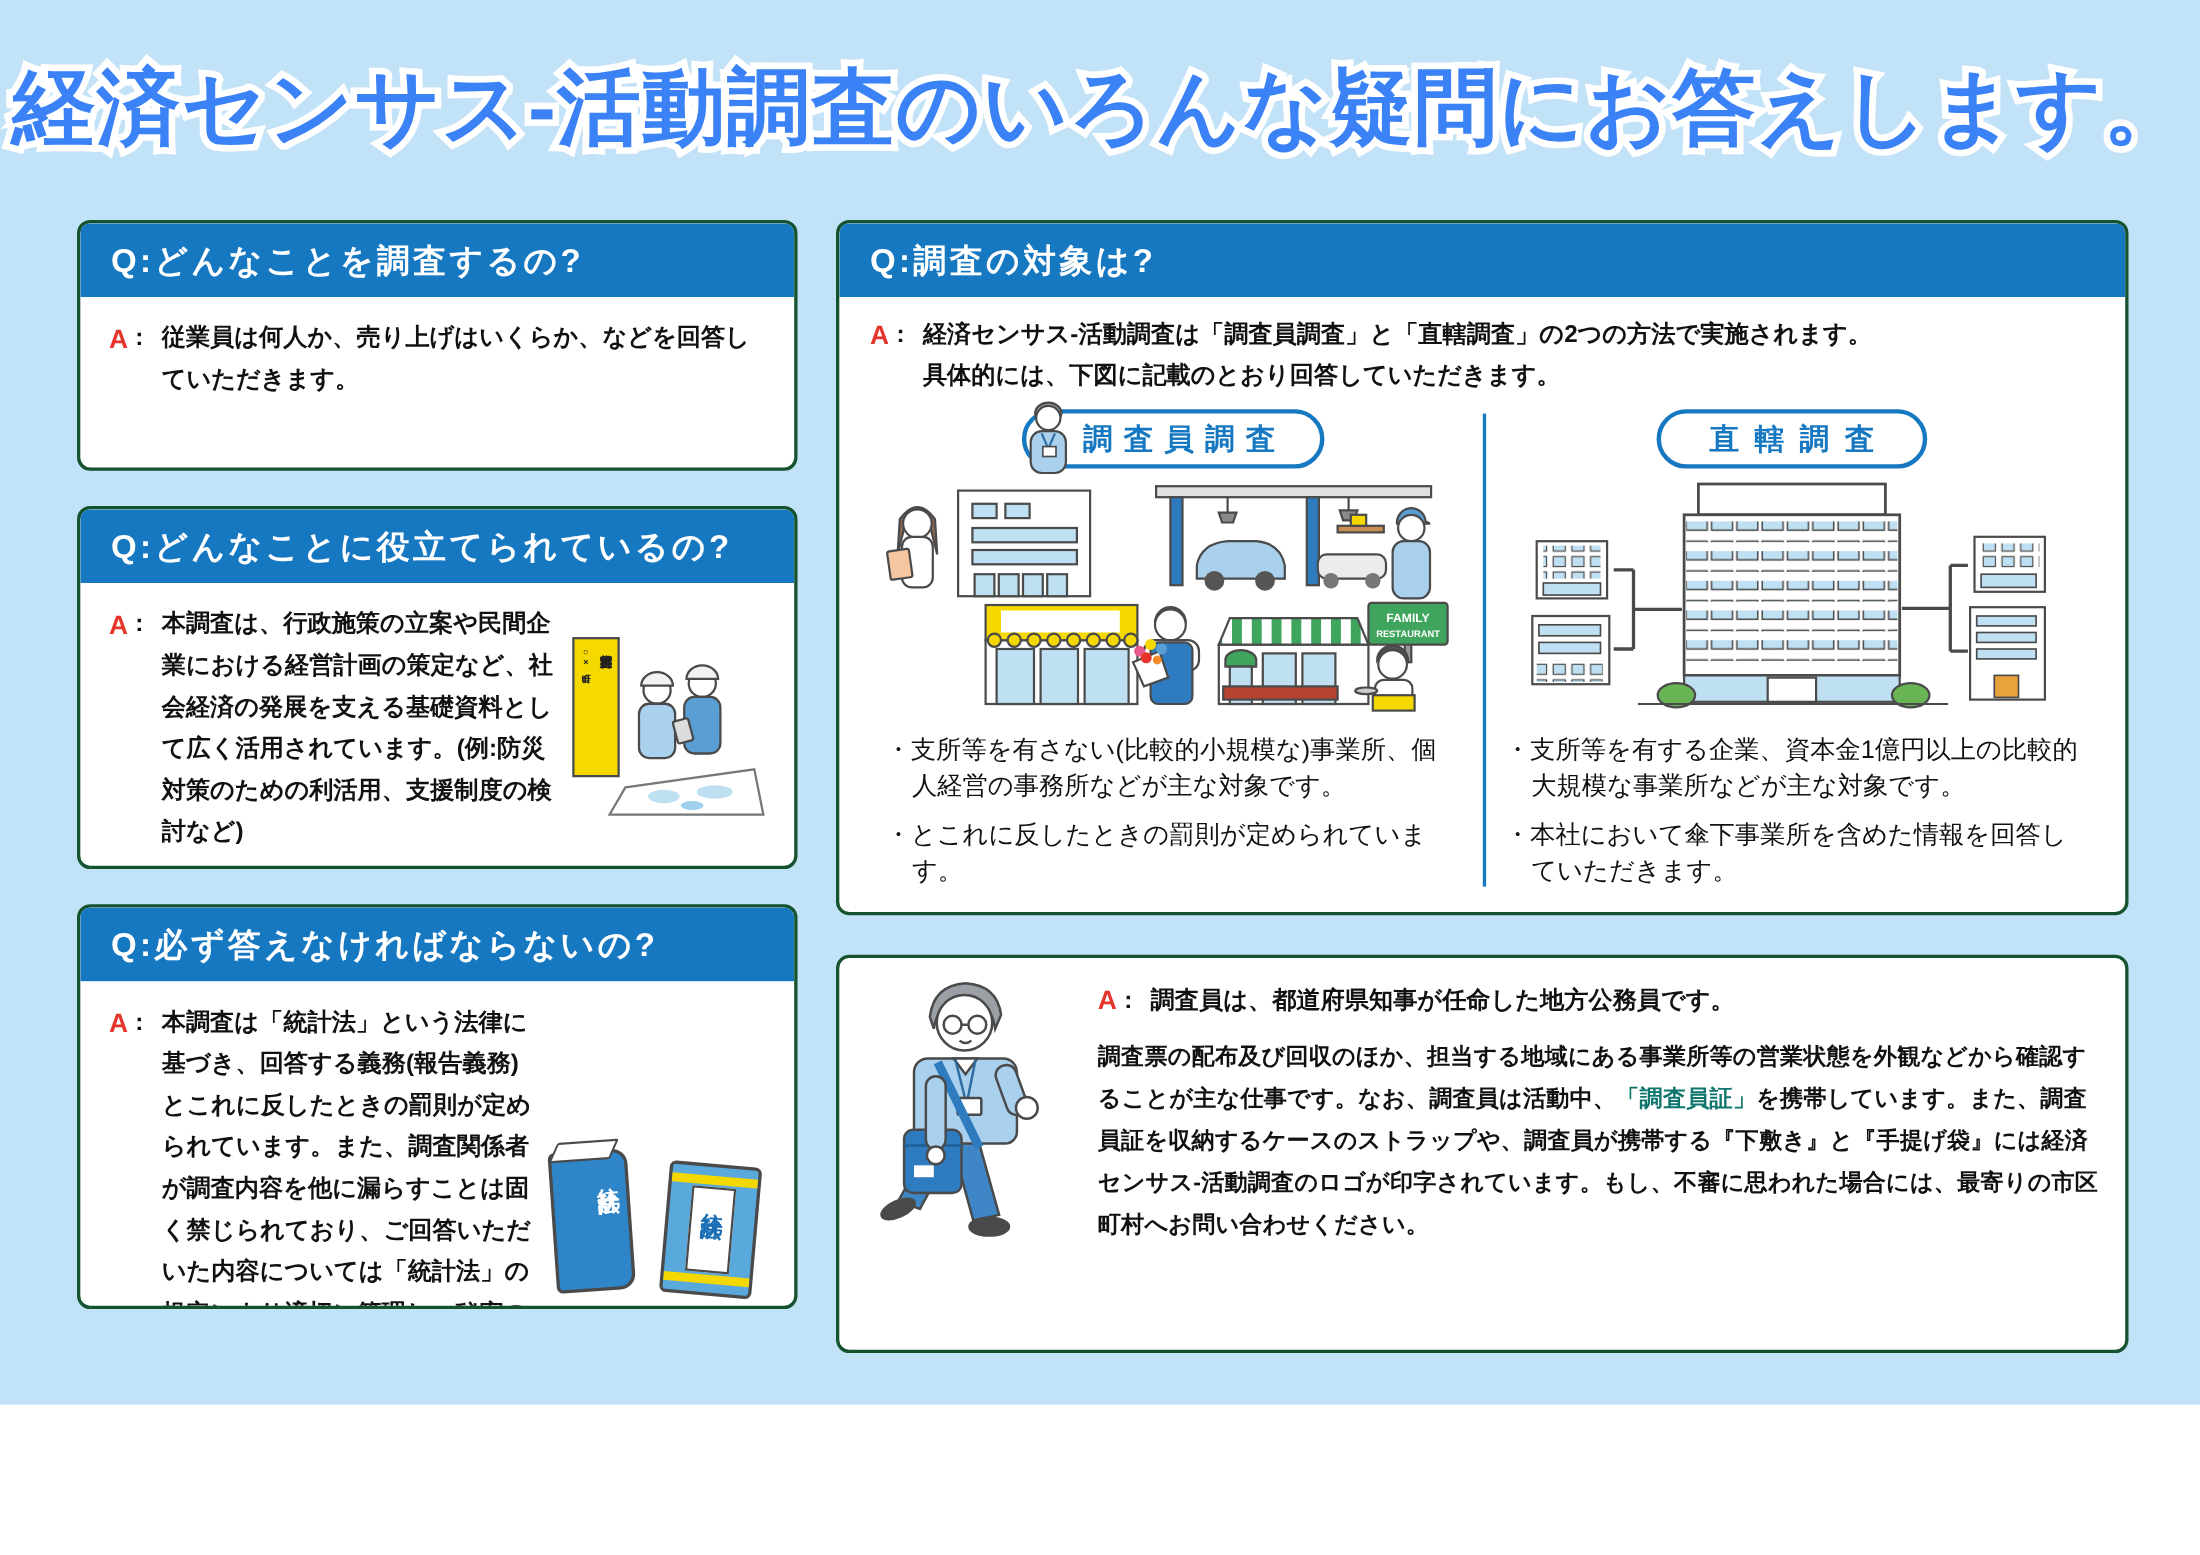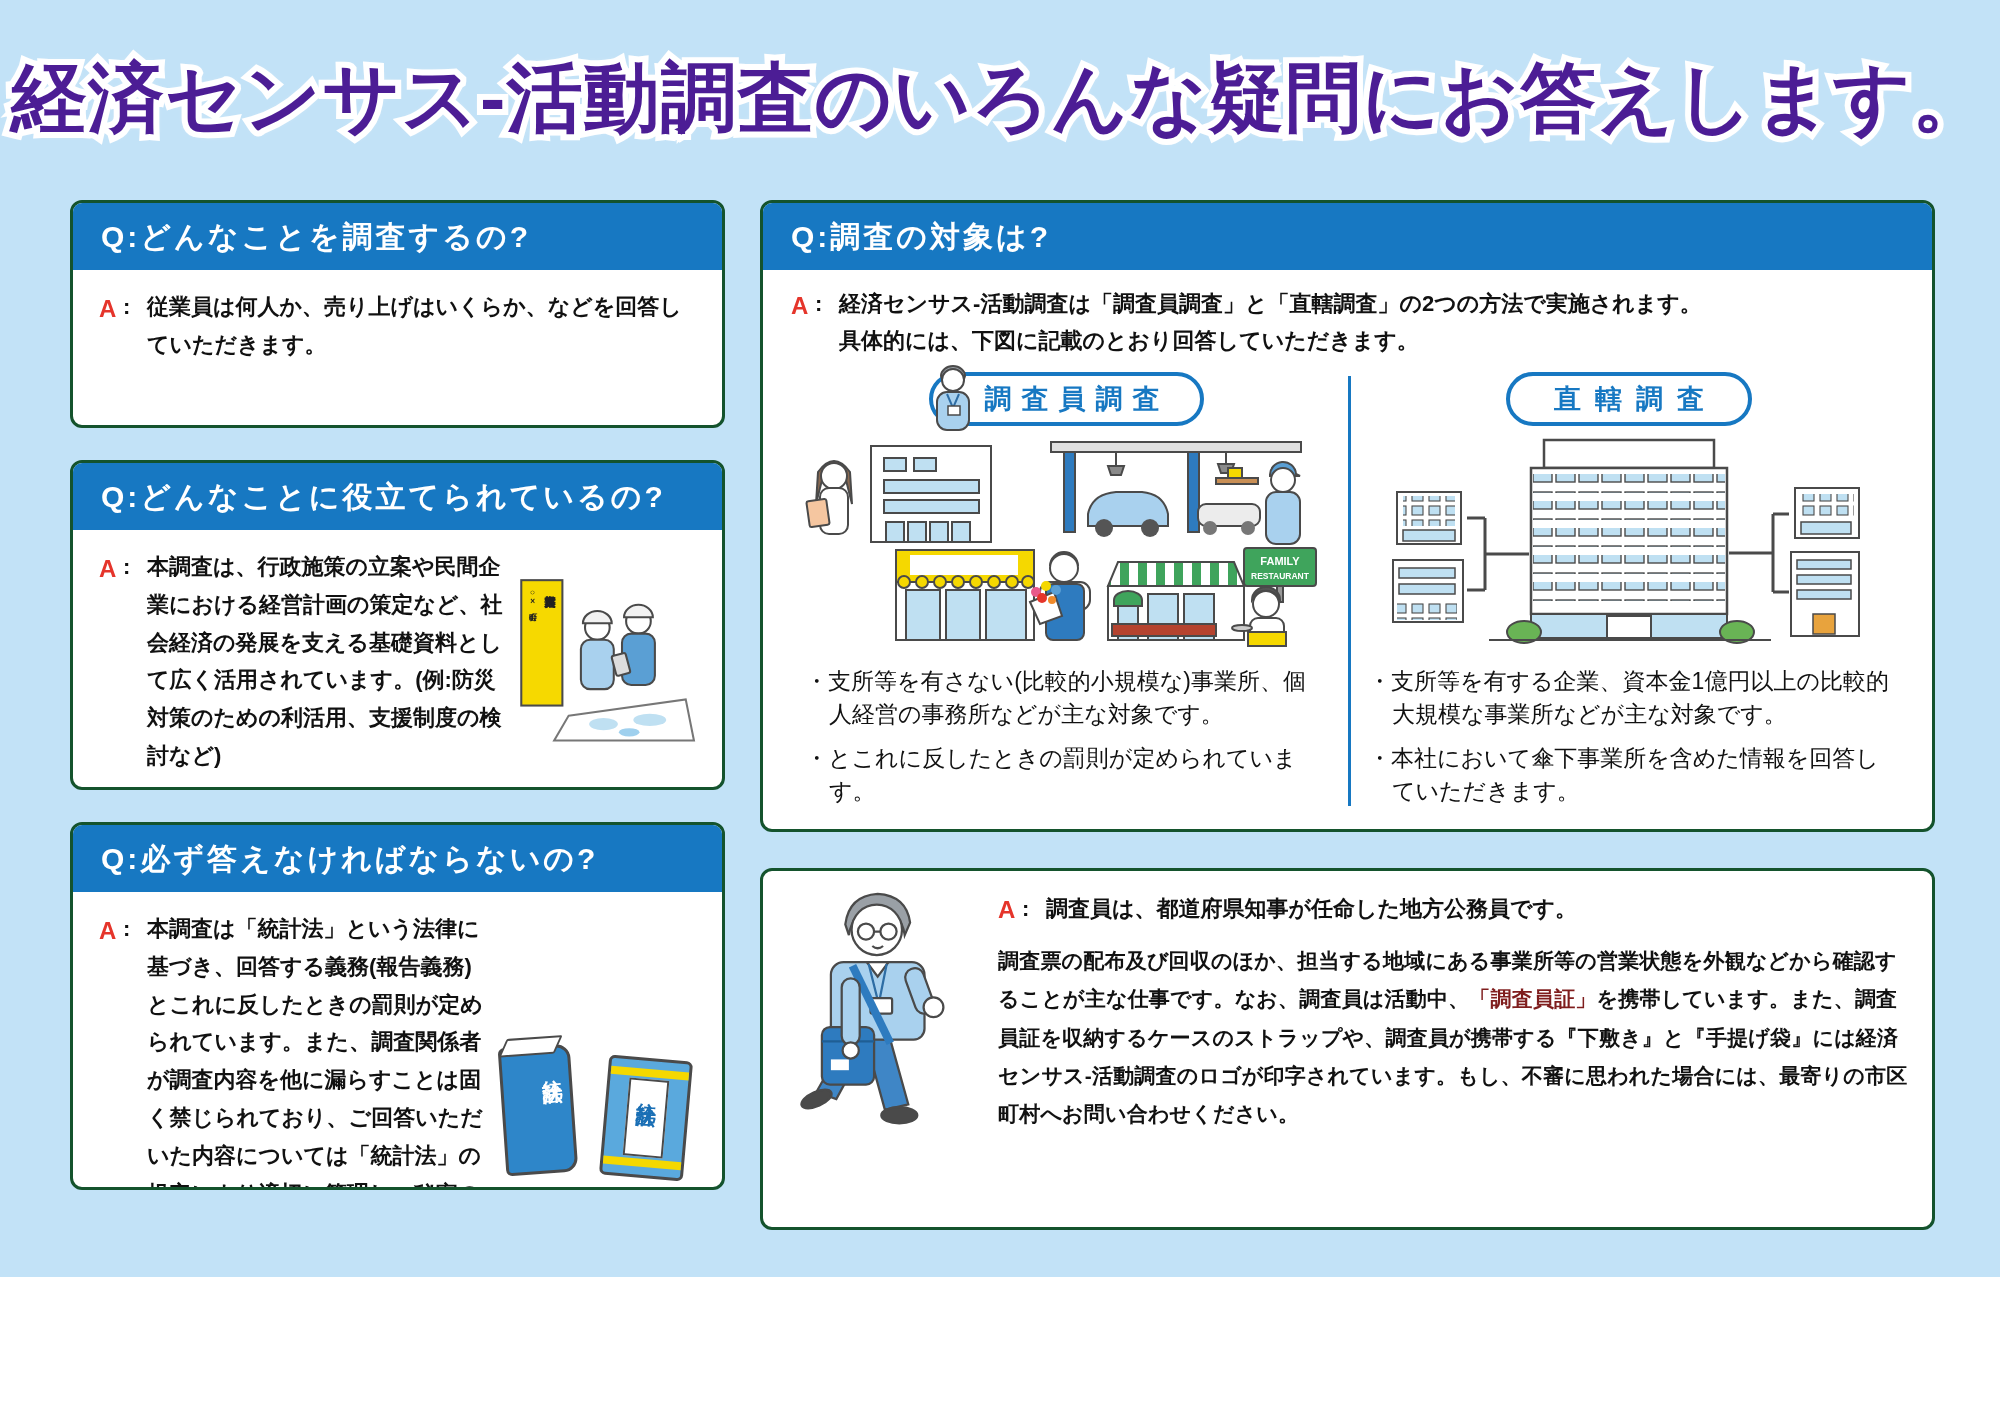--- a/index.html
+++ b/index.html
@@ -2,21 +2,21 @@
 <html lang="ja"><head>
 <meta charset="utf-8">
 <style>
   html,body{margin:0;padding:0;background:#fff;}
   .page{position:relative;width:2000px;height:1414px;background:#ffffff;overflow:hidden;
         font-family:"Liberation Sans","DejaVu Sans",sans-serif;color:#111;}
   .bg-band{position:absolute;top:0;left:0;width:2000px;height:1277px;background:#c2e2f7;}
 
   
   .main-title{position:absolute;top:48px;left:0;width:100%;text-align:center;
-     font-size:76px;font-weight:900;color:#4c1d95;letter-spacing:1px;
+     font-size:76px;font-weight:900;color:#3b82f6;letter-spacing:1px;
      -webkit-text-stroke:12px #ffffff;paint-order:stroke fill;
      text-shadow:0 0 8px #fff,0 0 2px #fff;white-space:nowrap;}
 
   
   .card{position:absolute;background:#fff;border:3px solid #14532d;border-radius:12px;
         overflow:hidden;box-sizing:border-box;}
   .card-h{background:#1778c2;color:#fff;font-weight:800;font-size:30px;
         padding:14px 28px 12px;letter-spacing:3px;}
   .card-b{padding:18px 26px;font-weight:700;}
 
@@ -54,21 +54,21 @@
   .bullets{width:100%;box-sizing:border-box;padding:0 14px;font-size:23px;font-weight:400;line-height:1.42;margin-top:4px;}
   .bullet{padding-left:24px;text-indent:-24px;margin-top:12px;}
 
   
   .b-body{display:flex;gap:26px;padding:12px 24px 14px;align-items:flex-start;}
   .surveyor-wrap{flex:none;width:185px;}
   .q5text{flex:1;min-width:0;font-weight:700;}
   .q5a{position:relative;padding-left:48px;font-size:22px;line-height:1.6;margin-top:8px;}
   .q5para{font-size:21px;line-height:1.82;margin-top:16px;letter-spacing:0.2px;}
   .u{text-underline-offset:6px;text-decoration-thickness:2px;}
-  .red{color:#7f1d1d;}
+  .red{color:#0f766e;}
 </style>
 </head>
 <body>
 
 <div class="page">
   <div class="bg-band"></div>
 
   <div class="main-title">経済センサス-活動調査のいろんな疑問にお答えします。</div>
 
   <div class="card" style="left:70px;top:200px;width:655px;height:228px;">

